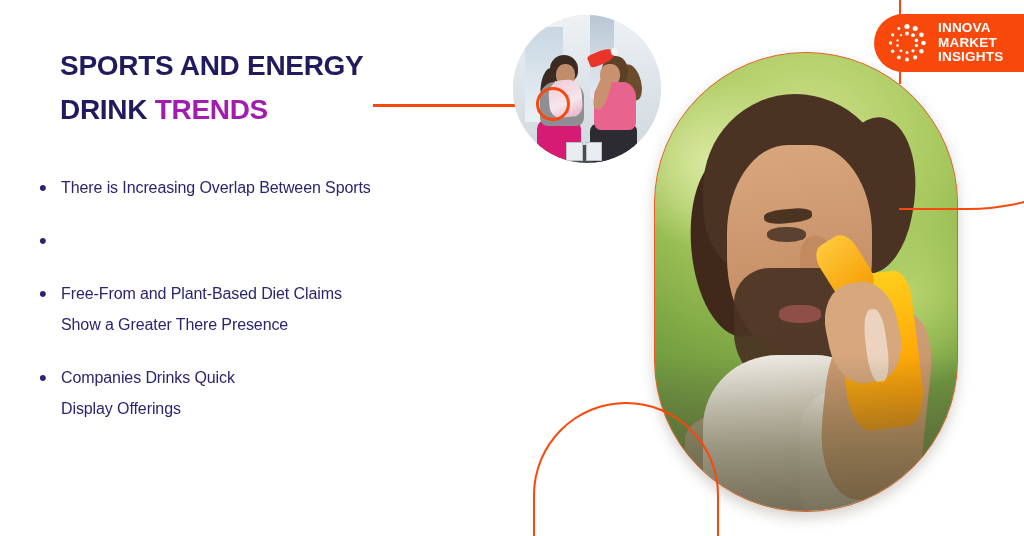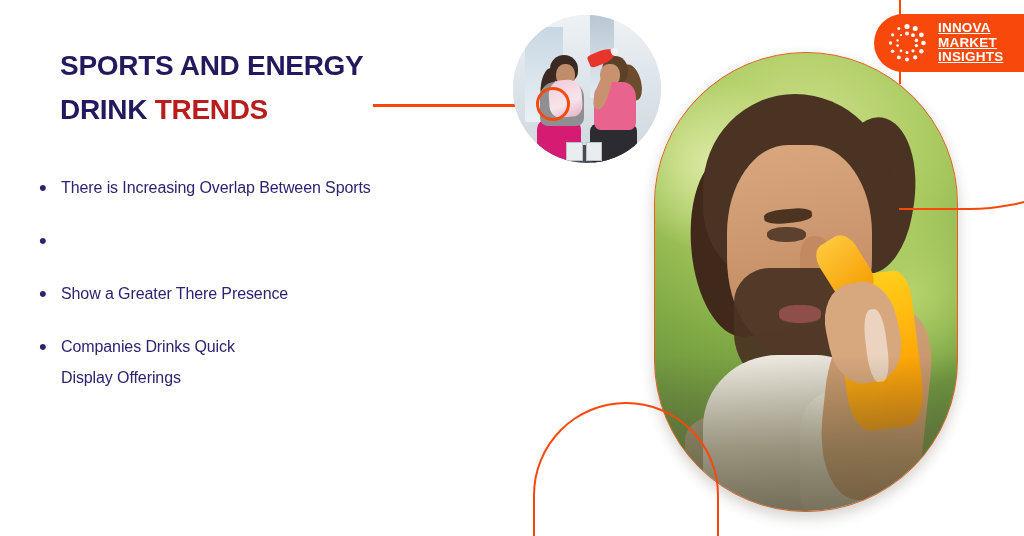--- a/index.html
+++ b/index.html
@@ -25,21 +25,21 @@
     width: 470px;
   }
   .title-line {
     font-size: 28px;
     font-weight: bold;
     letter-spacing: -0.3px;
     line-height: 44px;
     color: #211b5e;
     white-space: nowrap;
   }
-  .title-accent { color: #b91c1c; }
+  .title-accent { color: #a21caf; }
 
   
   #title-connector {
     position: absolute;
     left: 373px;
     top: 104px;
     width: 166px;
     height: 3px;
     background: #f9480b;
   }
@@ -364,21 +364,20 @@
     margin-left: 11px;
   }
   #logo-mark svg { display: block; }
   #logo-text {
     margin-left: 9px;
     color: #ffffff;
     font-size: 13.5px;
     font-weight: bold;
     line-height: 14.5px;
     letter-spacing: 0.2px;
-    text-decoration: underline;
   }
   #logo-text span { display: block; }
 </style>
 </head>
 <body>
 
 <div id="slide">
 
   <div id="title-block">
     <div class="title-line">SPORTS AND ENERGY</div>
@@ -397,20 +396,21 @@
       </div>
     </div>
 
     <div class="bullet-row">
       <div class="bullet-dot">•</div>
     </div>
 
     <div class="bullet-row">
       <div class="bullet-dot">•</div>
       <div class="bullet-text">
+        <span>Free-From and Plant-Based Diet Claims</span>
         <span>Show a Greater There Presence</span>
       </div>
     </div>
 
     <div class="bullet-row">
       <div class="bullet-dot">•</div>
       <div class="bullet-text">
         <span>Companies Drinks Quick</span>
         <span>Display Offerings</span>
       </div>

